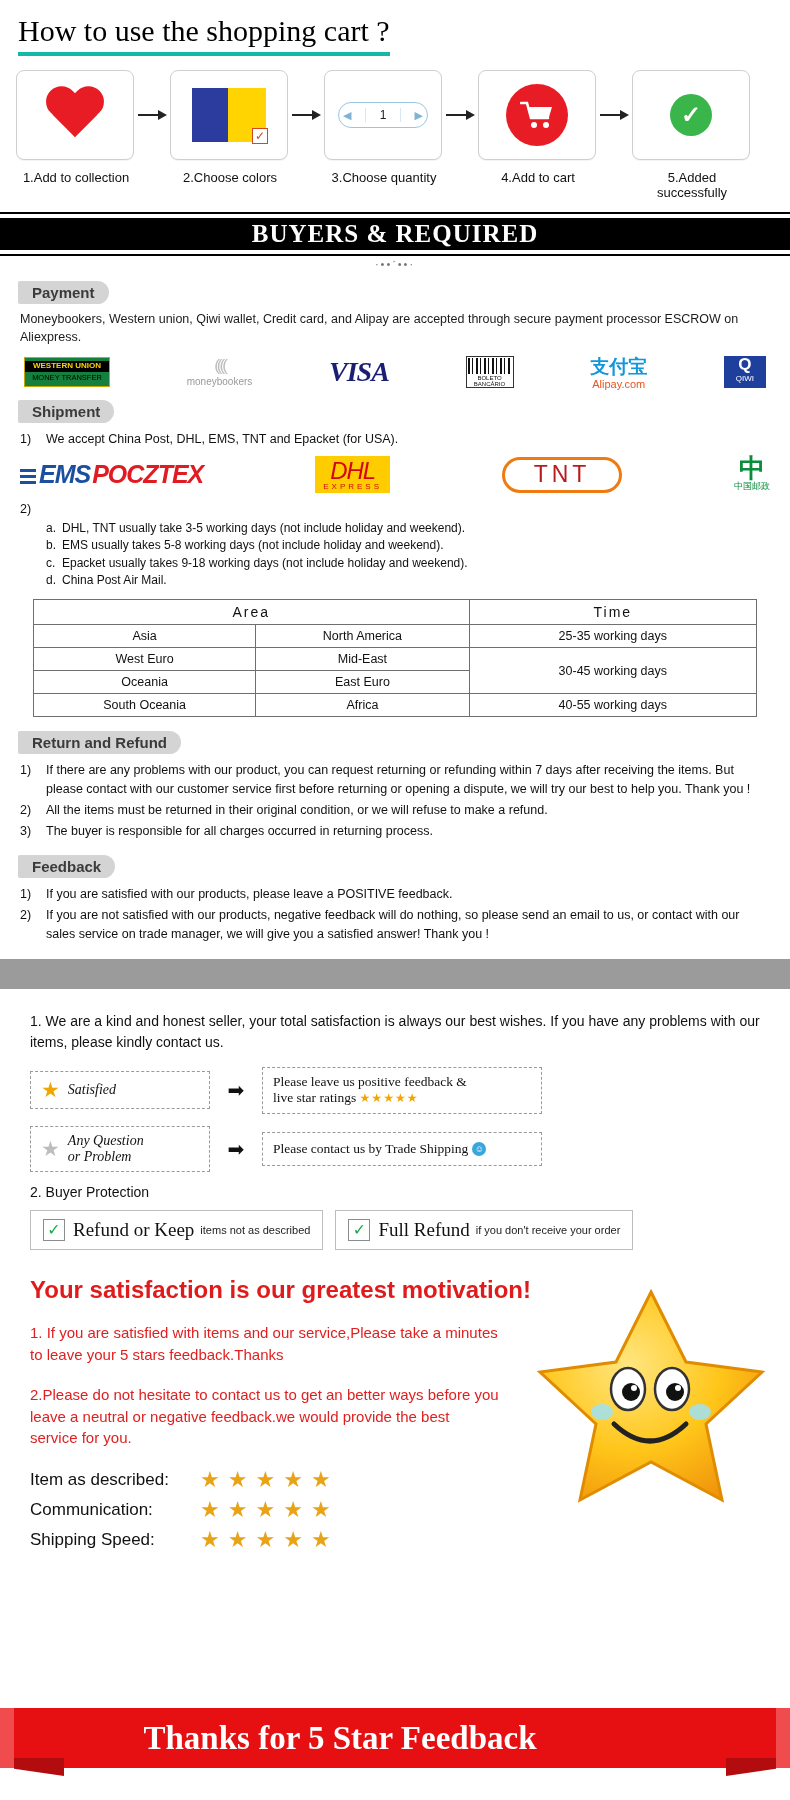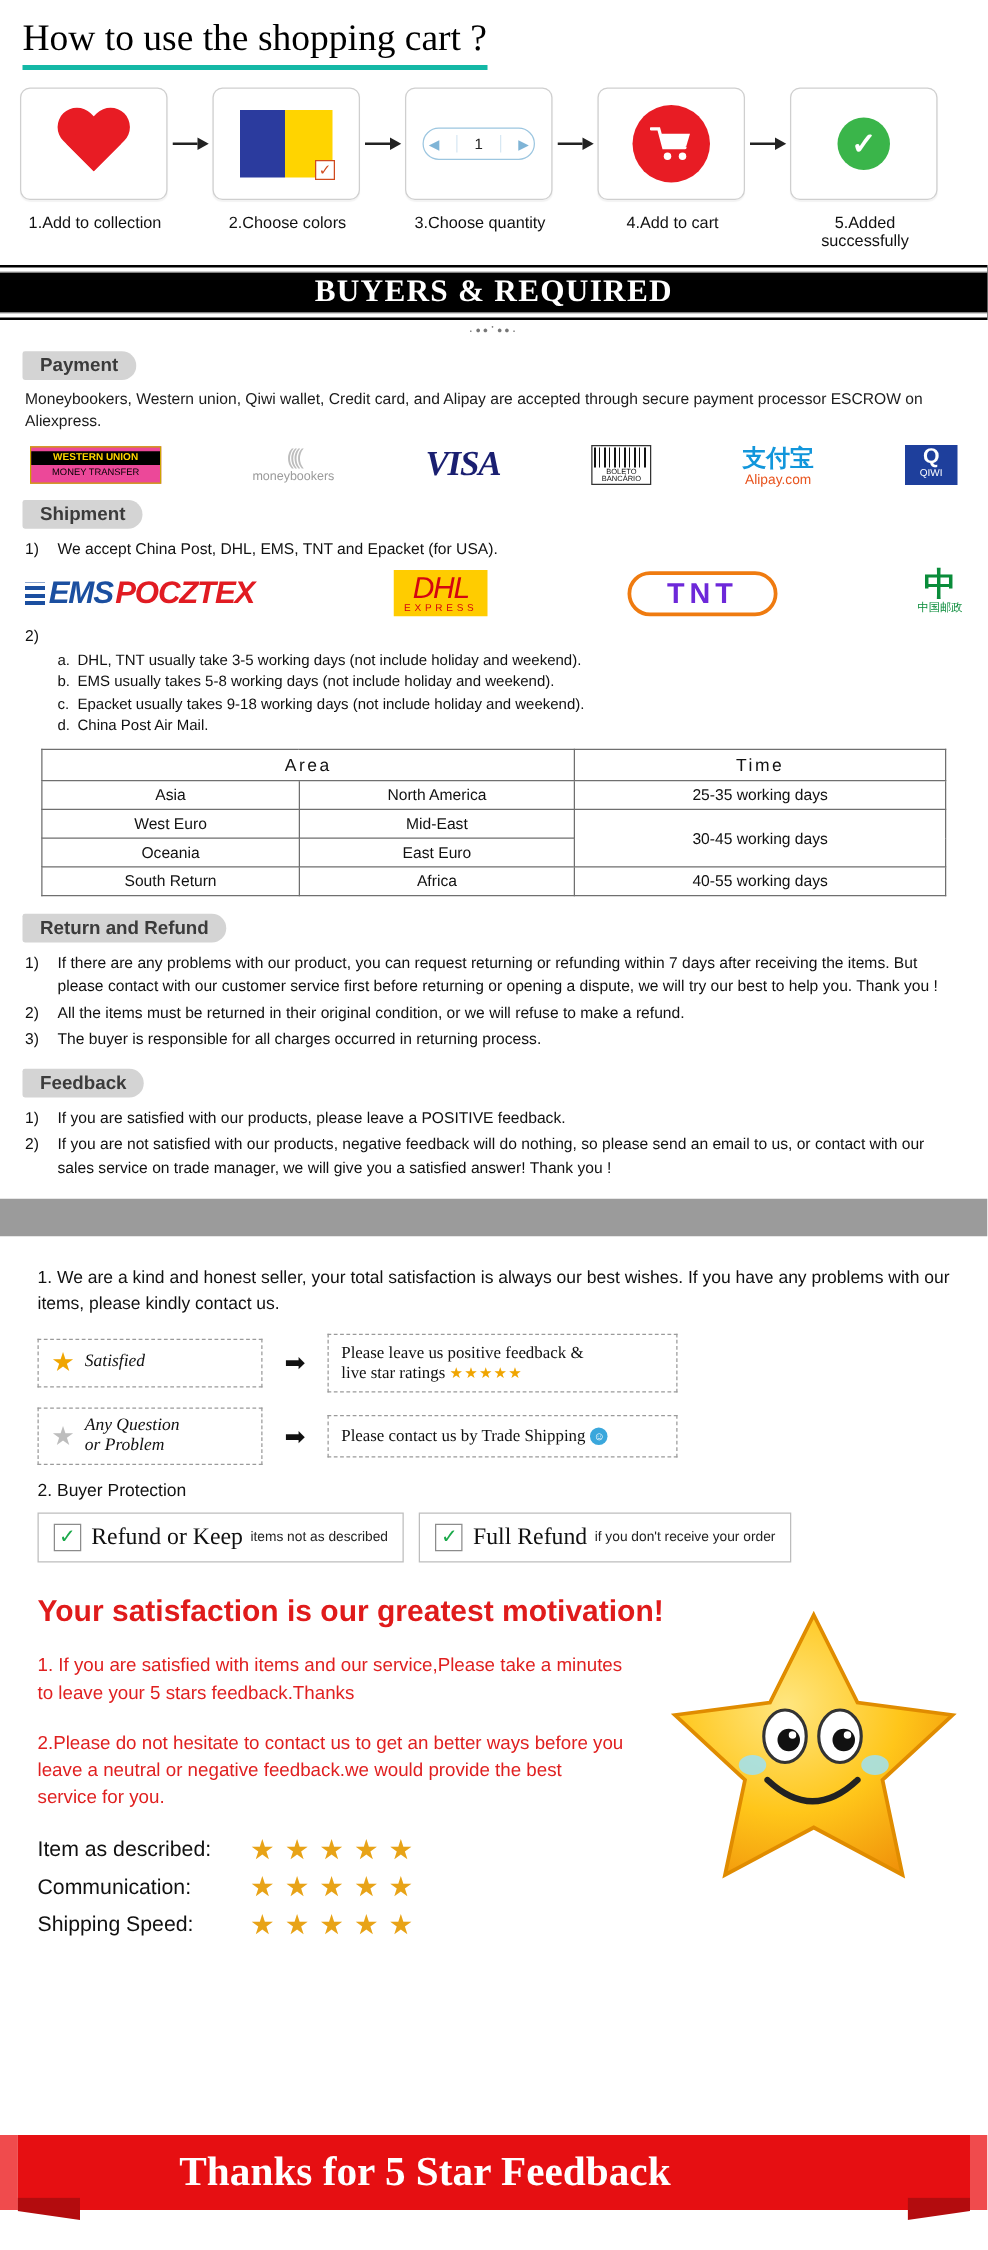--- a/index.html
+++ b/index.html
@@ -96,21 +96,21 @@
     display:inline-block; background:#d4d4d4; color:#3b3b3b;
     font-size:15px; padding:3px 14px 3px 14px; margin:6px 0 6px 18px;
     border-radius:2px 12px 12px 2px; font-weight:bold;
     font-family:"Liberation Sans", sans-serif;
   }
   .body-text { font-size:12.5px; line-height:1.45; color:#1b1b1b; padding:0 20px; }
 
   
   .pay-row { display:flex; align-items:center; justify-content:space-between; padding:8px 24px 4px 24px; }
   .pay-wu {
-    width:105px; height:30px; background:#ec4899; border:1px solid #caa500;
+    width:86px; height:30px; background:#15803d; border:1px solid #caa500;
     font-size:7.5px; color:#000; text-align:center; line-height:1.1; padding-top:3px;
   }
   .pay-wu b { display:block; background:#000; color:#ffd400; font-size:8px; padding:1px 0; margin-bottom:2px; }
   .pay-mb { text-align:center; color:#9a9a9a; font-size:10px; line-height:1.1; }
   .pay-mb .arcs { font-size:17px; letter-spacing:-3px; color:#bdbdbd; }
   .pay-visa { color:#1a1f71; font-family:"Liberation Serif", serif; font-style:italic; font-weight:bold; font-size:28px; letter-spacing:-1px; }
   .pay-boleto { width:48px; height:32px; border:1px solid #333; font-size:6px; text-align:center; color:#111; }
   .pay-boleto .bars {
     height:16px; background:repeating-linear-gradient(90deg,#111 0 2px,#fff 2px 4px,#111 4px 5px,#fff 5px 8px);
     margin:1px;
@@ -126,21 +126,21 @@
   .ems {
     display:flex; align-items:center;
   }
   .ems .e { color:#1b4fa0; font-style:italic; font-weight:bold; font-size:25px; letter-spacing:-1px; }
   .ems .pocztex { color:#e11b22; font-style:italic; font-weight:bold; font-size:25px; letter-spacing:-1px; margin-left:2px; }
   .ems .stripes { width:16px; height:18px; background:repeating-linear-gradient(0deg,#1b4fa0 0 3px,#fff 3px 6px); margin-right:3px; }
   .dhl { background:#ffcc00; padding:4px 8px 2px 8px; text-align:center; }
   .dhl .d { color:#d40511; font-style:italic; font-weight:normal; font-size:24px; letter-spacing:-1px; line-height:22px; }
   .dhl .x { color:#d40511; font-size:8px; letter-spacing:3px; }
   .tnt { width:120px; height:36px; border:3px solid #ef7b10; border-radius:18px; display:flex; align-items:center; justify-content:center; }
-  .tnt span { color:#6d28d9; font-weight:bold; font-size:23px; letter-spacing:4px; }
+  .tnt span { color:#b91c1c; font-weight:normal; font-size:23px; letter-spacing:4px; }
   .cnpost { text-align:center; }
   .cnpost .mark { color:#0a8c3a; font-size:26px; font-weight:bold; line-height:24px; font-family:"DejaVu Sans", sans-serif; }
   .cnpost .txt { color:#0a8c3a; font-size:9px; }
   .num-line { display:flex; font-size:12.5px; line-height:1.5; padding:1px 20px; }
   .num-line .n { width:26px; flex:0 0 26px; }
   .num-line .t { flex:1; }
   .abc-line { display:flex; font-size:12px; line-height:1.45; padding:0 20px 0 46px; }
   .abc-line .n { width:16px; flex:0 0 16px; }
 
   
@@ -408,21 +408,21 @@
     <tr>
       <td>West Euro</td>
       <td>Mid-East</td>
       <td rowspan="2">30-45  working days</td>
     </tr>
     <tr>
       <td>Oceania</td>
       <td>East Euro</td>
     </tr>
     <tr>
-      <td>South Return</td>
+      <td>South Oceania</td>
       <td>Africa</td>
       <td>40-55 working days</td>
     </tr>
   </tbody>
     </table>
 
   
   <div class="sec-tag" style="margin-top:14px">Return and Refund</div>
   <div class="num-line">
     <div class="n">1)</div>

